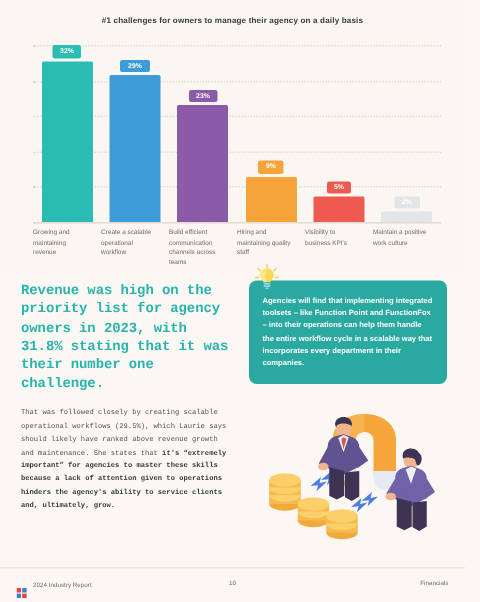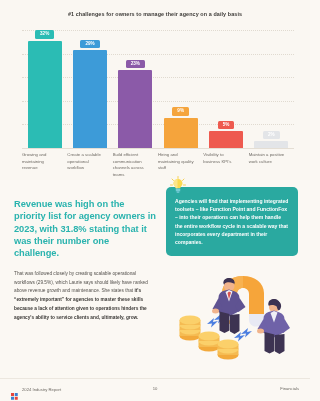--- a/index.html
+++ b/index.html
@@ -46,21 +46,21 @@
   .xlabels{
     position:absolute;left:22px;top:152px;width:272px;display:flex;
   }
   .xlabel{
     flex:1;font-size:4.3px;line-height:1.55;color:#6e6a64;
     padding-right:7px;box-sizing:border-box;
   }
 
   
   .content{position:relative;width:310px;height:195px;}
-  .left-col{position:absolute;left:14px;top:18px;width:142px;}
+  .left-col{position:absolute;left:14px;top:8px;width:142px;font-family:Liberation Mono, monospace;}
   .headline{
     font-size:9.3px;font-weight:bold;line-height:1.33;color:#2ab3ae;
     letter-spacing:-.05px;margin:0 0 10px 0;
   }
   .paragraph{
     font-size:4.75px;line-height:1.85;color:#55524e;margin:0;
   }
   .paragraph b{font-weight:bold;color:#3b3936;}
 
   .right-col{position:absolute;left:166px;top:7px;width:132px;}

